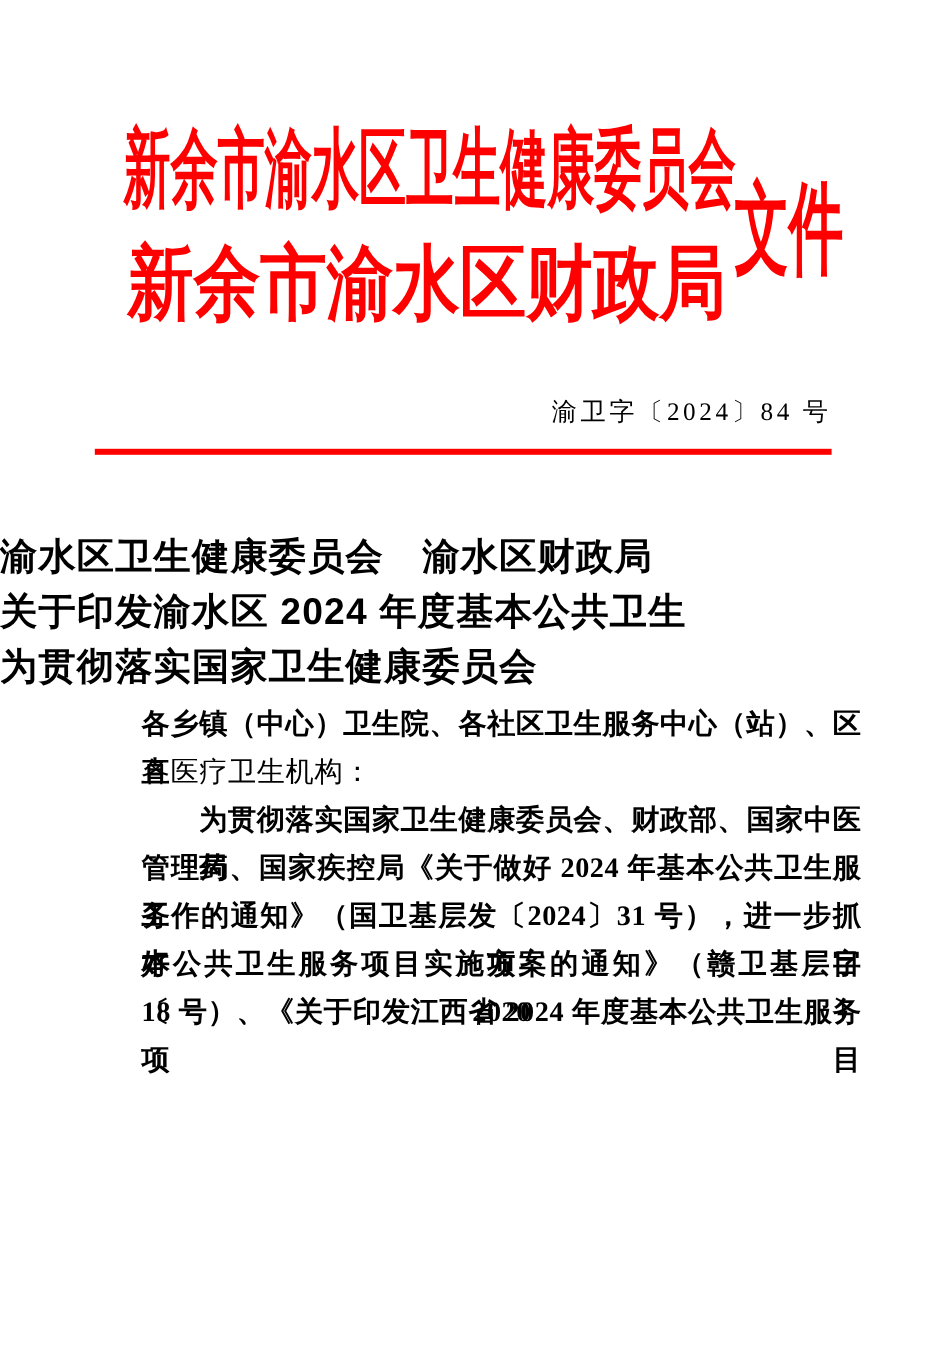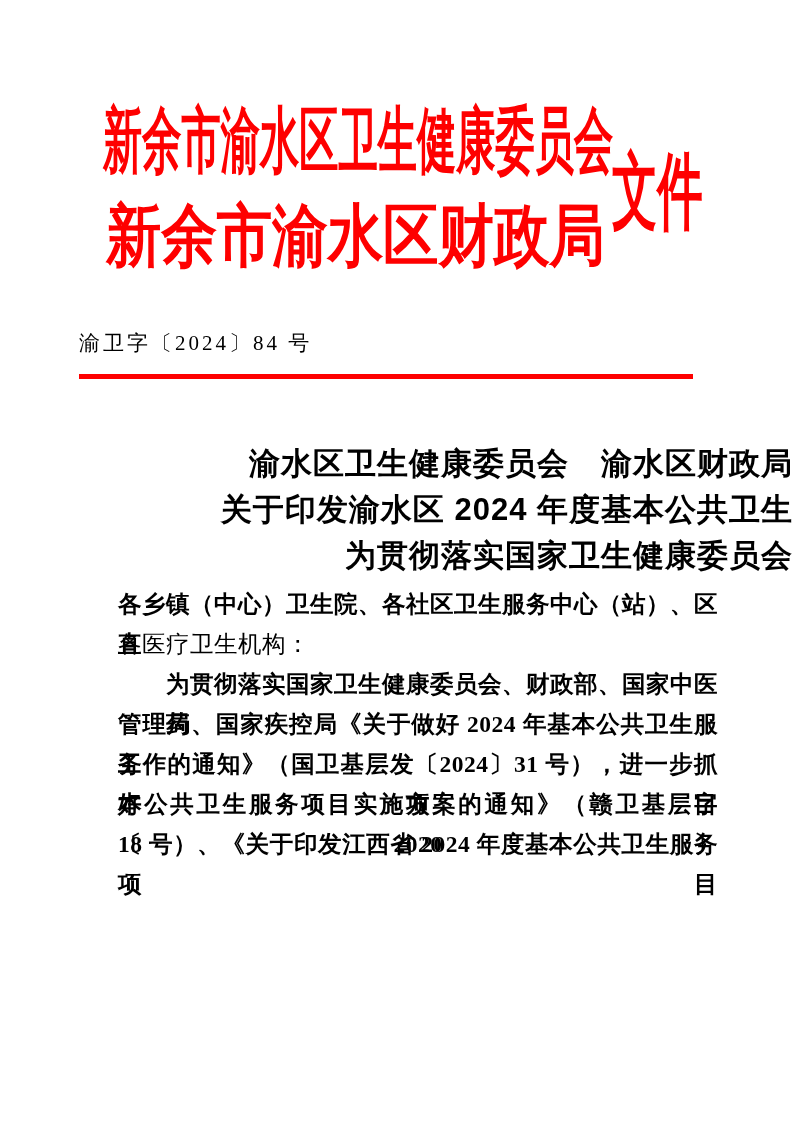--- a/index.html
+++ b/index.html
@@ -37,36 +37,36 @@
   }
   .lh-suffix{
     left:612px;top:147px;
     font-size:84px;line-height:90px;
     transform:scaleX(0.54);
   }
   
   .doc-number{
     position:absolute;
     left:79px;top:330px;width:614px;
-    text-align:left;
+    text-align:right;
     font-size:21px;line-height:26px;
     letter-spacing:3px;
     color:var(--ink);
   }
   
   .red-rule{
     position:absolute;
     left:79px;top:374px;width:614px;height:5px;
     background:var(--red);
   }
   
   .doc-title{
     position:absolute;
     left:0;top:441px;width:793px;
-    text-align:right;
+    text-align:left;
     font-family:"Liberation Sans","DejaVu Sans",sans-serif;
     font-weight:bold;
     font-size:31px;line-height:46px;
     letter-spacing:1px;
     color:var(--ink);
   }
   
   .doc-body{
     position:absolute;
     left:118px;top:584px;width:600px;

